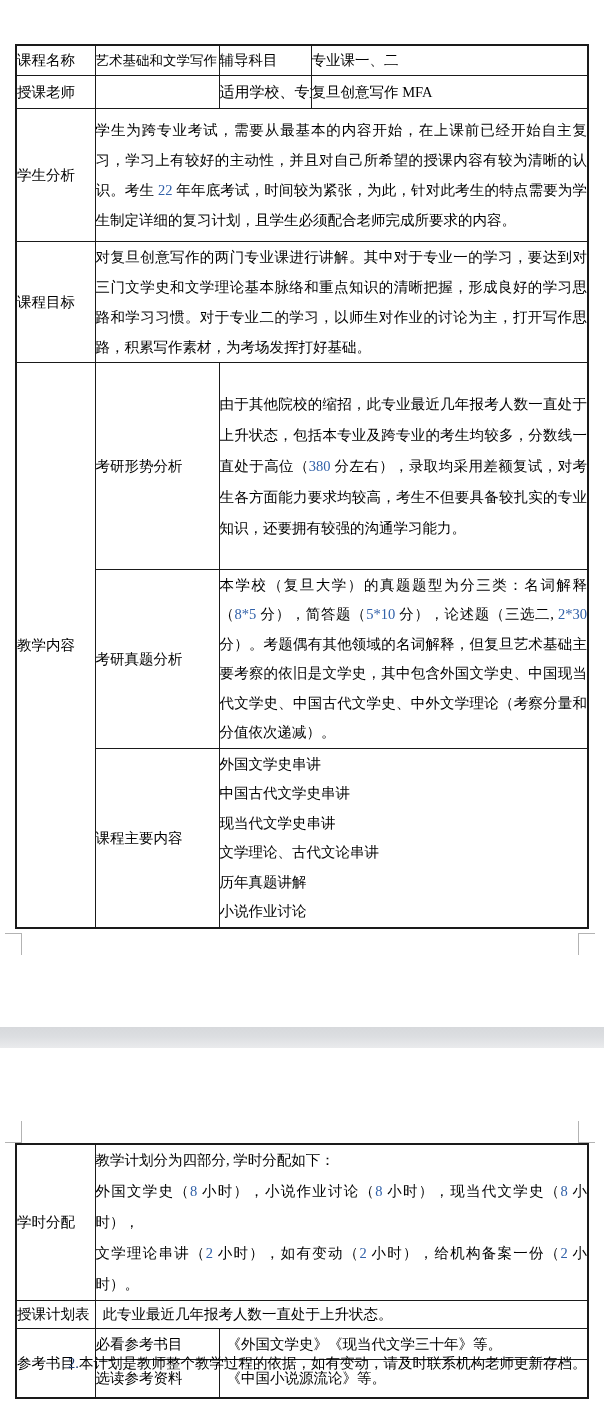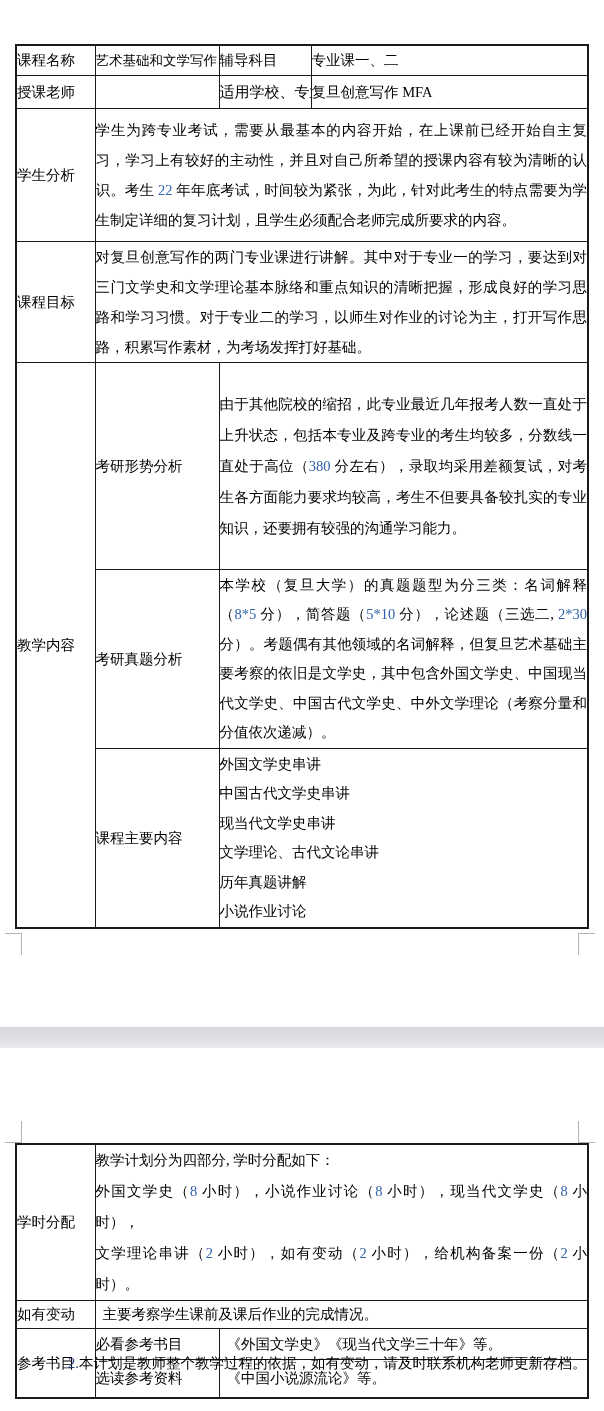--- a/index.html
+++ b/index.html
@@ -150,22 +150,22 @@
     <tbody>
       <tr class="h96">
         <td class="lbl top">学时分配</td>
         <td class="txt lh31 pt3" colspan="2">
           <div>教学计划分为四部分, 学时分配如下：</div>
           <div><span>外国文学史（</span><span class="seg-blue">8</span><span> 小时），小说作业讨论（</span><span class="seg-blue">8</span><span> 小时），现当代文学史（</span><span class="seg-blue">8</span><span> 小时），</span></div>
           <div><span>文学理论串讲（</span><span class="seg-blue">2</span><span> 小时），如有变动（</span><span class="seg-blue">2</span><span> 小时），给机构备案一份（</span><span class="seg-blue">2</span><span> 小时）。</span></div>
         </td>
       </tr>
       <tr class="h27">
-        <td class="lbl">如有变动</td>
-        <td colspan="2" style="padding:0 7px;">主要考察学生课前及课后作业的完成情况。</td>
+        <td class="lbl">授课计划表</td>
+        <td colspan="2" style="padding:0 7px;">此专业最近几年报考人数一直处于上升状态。</td>
       </tr>
       <tr class="h30">
         <td class="lbl top" rowspan="2">参考书目</td>
         <td class="lbl">必看参考书目</td>
         <td style="padding:0 7px;">《外国文学史》《现当代文学三十年》等。</td>
       </tr>
       <tr class="h37">
         <td class="lbl">选读参考资料</td>
         <td style="padding:0 7px;">《中国小说源流论》等。</td>
       </tr>

